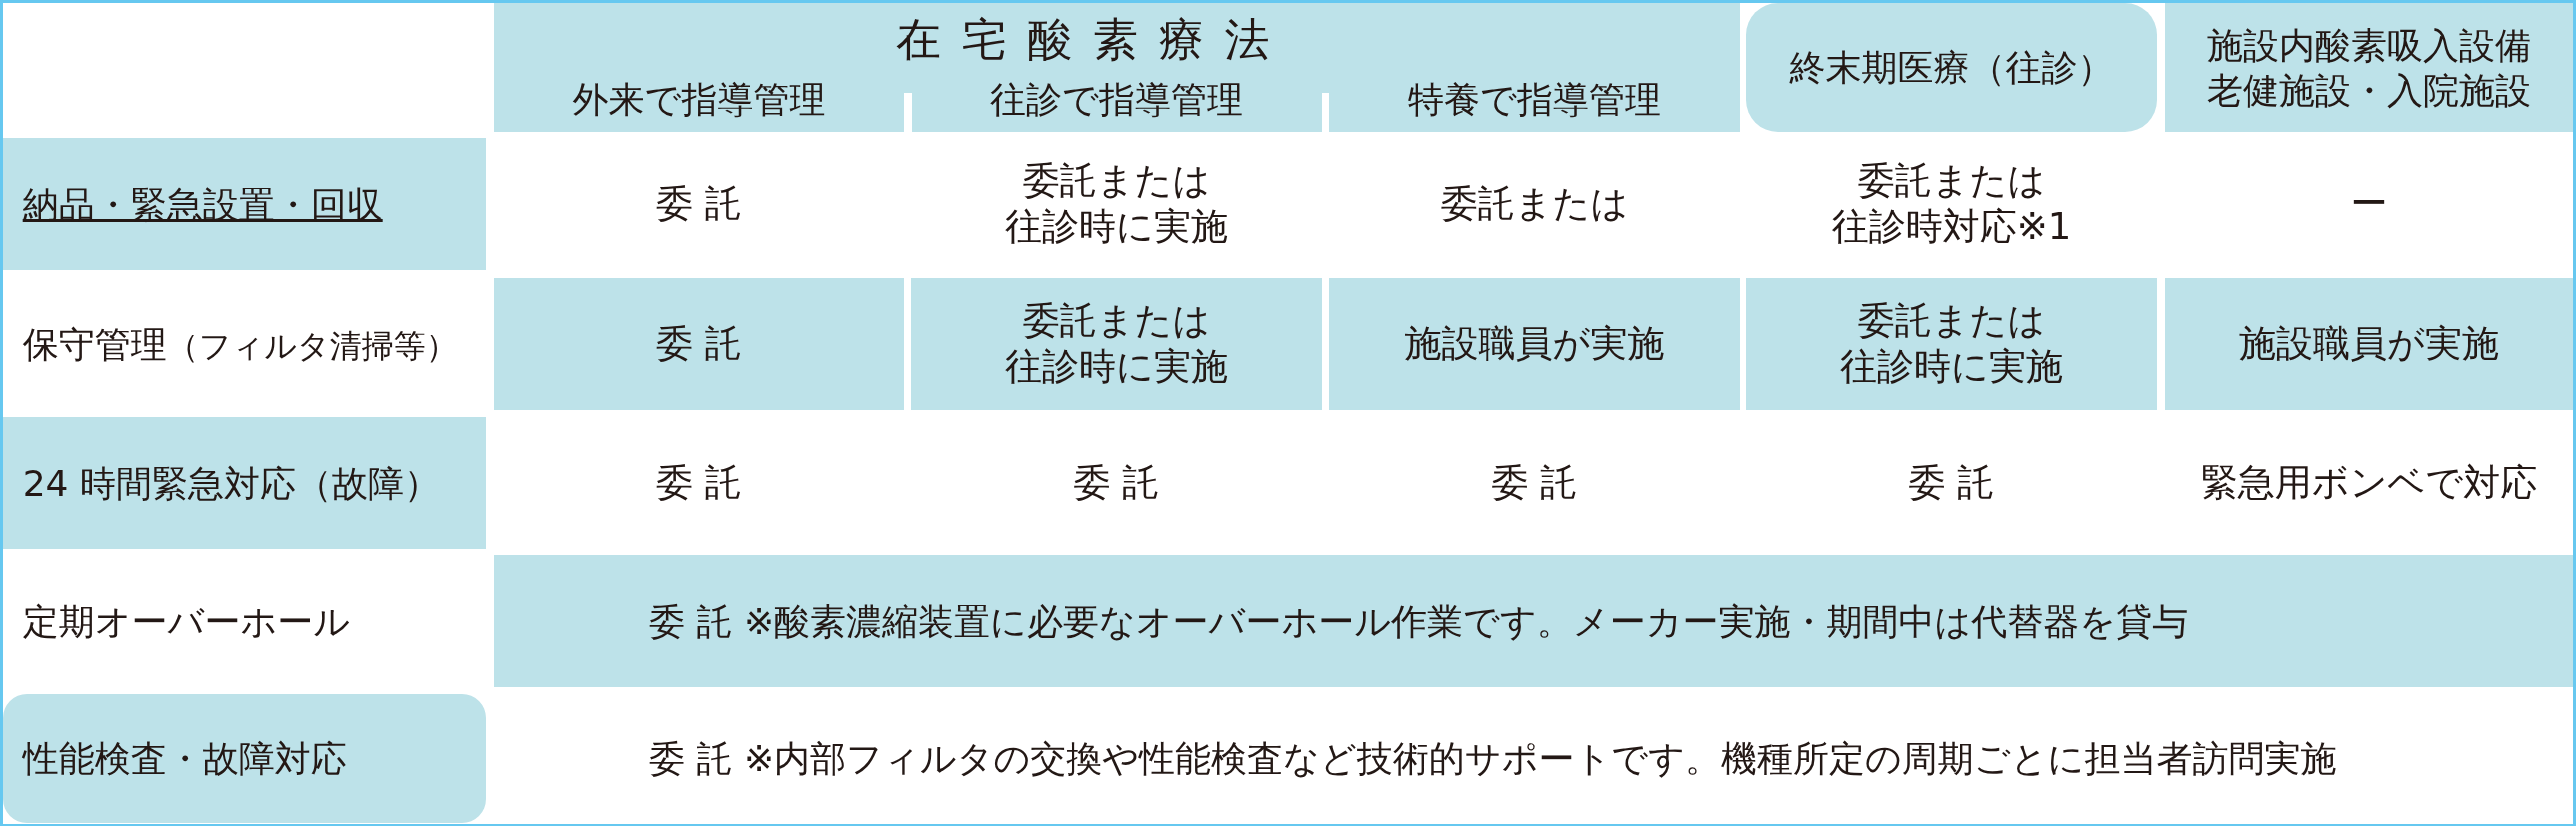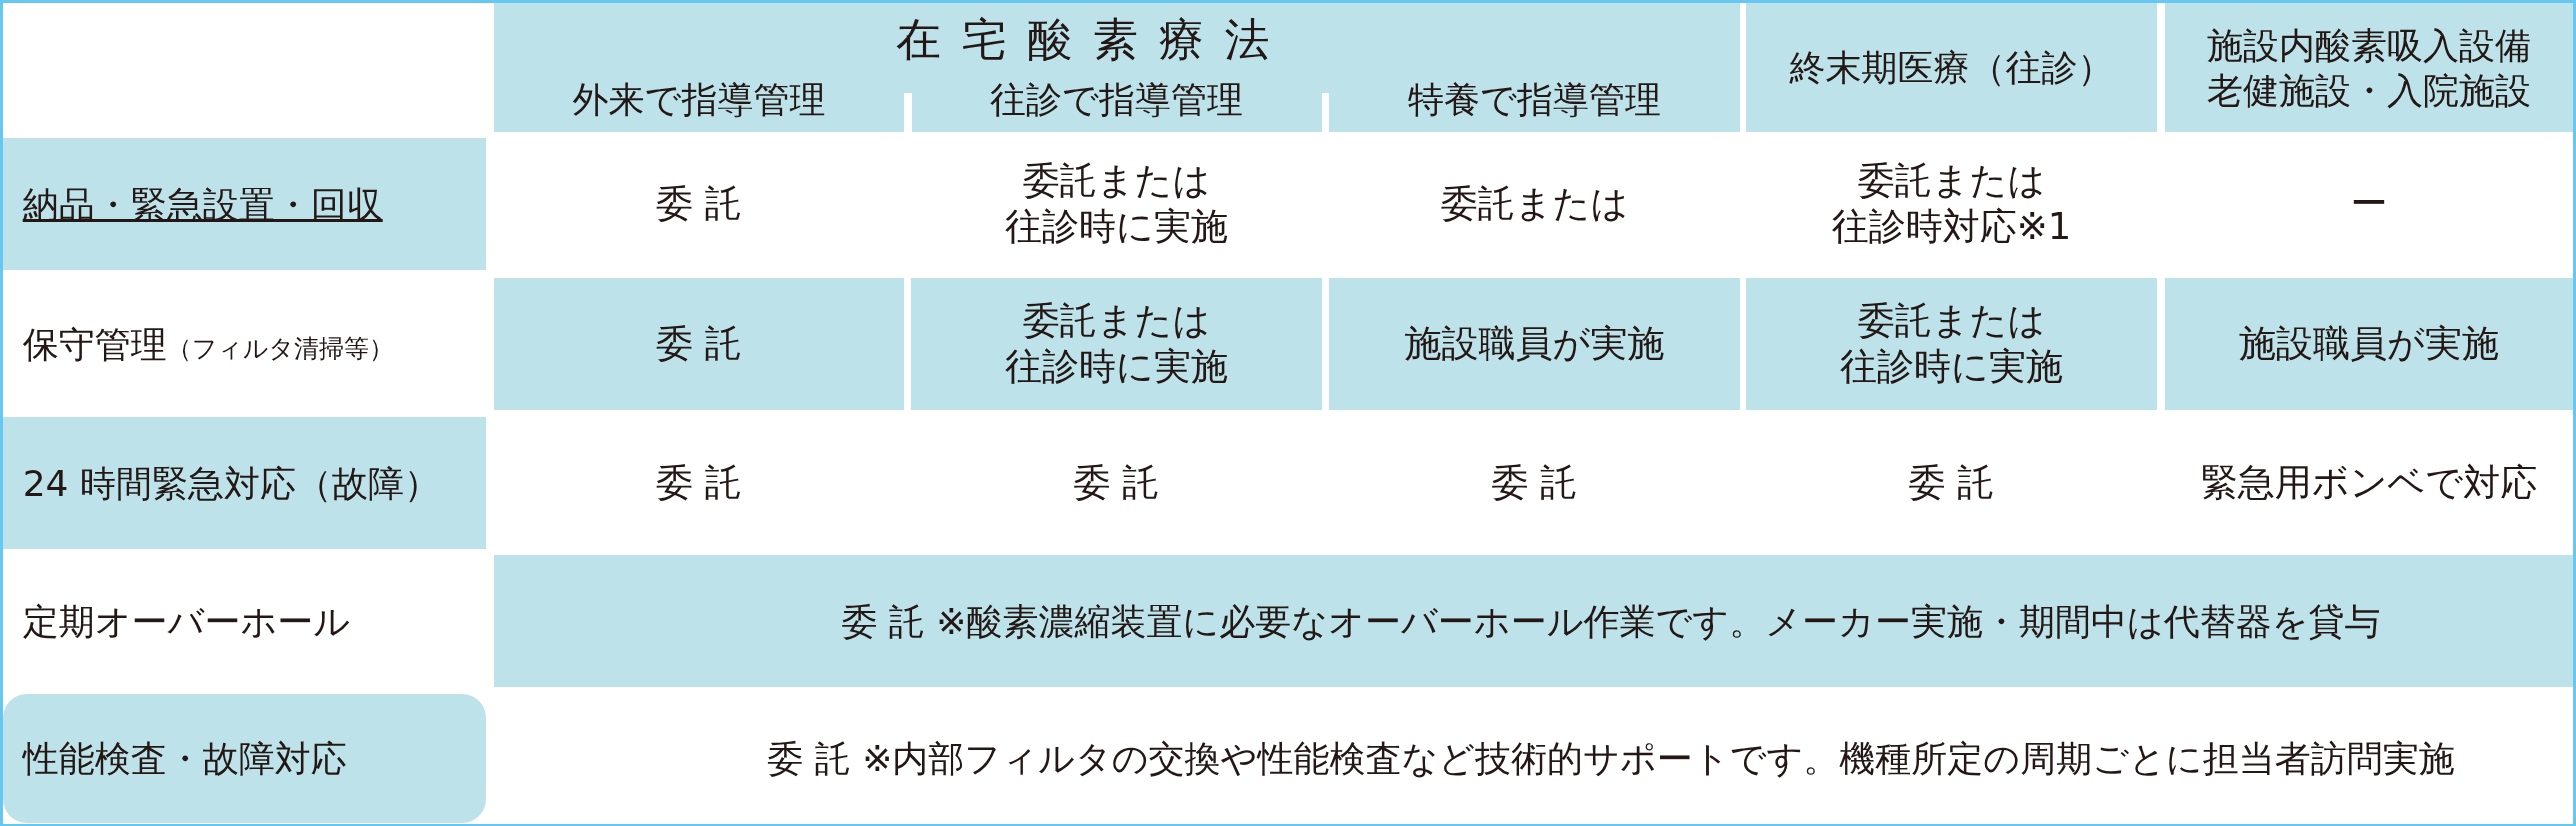--- a/index.html
+++ b/index.html
@@ -8,23 +8,23 @@
   .frame{position:absolute;left:0;top:0;width:2576px;height:827px;box-sizing:border-box;
          border:3.4px solid #66c8f0;border-bottom-width:3.4px;background:#fff;}
   .cell{position:absolute;box-sizing:border-box;display:flex;flex-direction:column;
         align-items:center;justify-content:center;text-align:center;line-height:1.25;}
   .blue{background:#bde2e9;}
   .white{background:#ffffff;}
   .lbl{justify-content:center;align-items:flex-start;text-align:left;padding-left:19.3px;font-size:36px;}
   .txt{font-size:37px;}
   .hdr{font-size:36px;}
   .title{position:absolute;font-size:45px;letter-spacing:20.7px;white-space:nowrap;}
-  .small{font-size:25px;}
+  .small{font-size:32px;}
   .divider{position:absolute;background:#fff;}
-  .wide{align-items:center;padding-left:155px;font-size:36px;white-space:nowrap;}
+  .wide{align-items:flex-start;padding-left:155px;font-size:36px;white-space:nowrap;}
 </style>
 </head>
 <body>
 
 <div class="frame"></div>
 
 <div class="cell white" style="left:3.4px;top:3.4px;width:483px;height:129px;"></div>
 <div class="cell blue" style="left:494px;top:3.4px;width:1246px;height:129px;"></div>
 <div class="title" style="left:896px;top:9.6px;">在宅酸素療法</div>
 <div class="divider" style="left:904px;top:93px;width:7.6px;height:39px;"></div>
@@ -32,21 +32,21 @@
 
 <div class="cell hdr" style="left:494px;top:72px;width:410px;height:55px;">
   <span>外来で指導管理</span>
 </div>
 <div class="cell hdr" style="left:911px;top:72px;width:411px;height:55px;">
   <span>往診で指導管理</span>
 </div>
 <div class="cell hdr" style="left:1329px;top:72px;width:411px;height:55px;">
   <span>特養で指導管理</span>
 </div>
-<div class="cell blue hdr" style="left:1746px;top:3.4px;width:411px;height:129px;">
+<div class="cell blue hdr" style="left:1746px;top:3.4px;width:411px;height:129px;border-radius:32px;">
   <span>終末期医療（往診）</span>
 </div>
 <div class="cell blue hdr" style="left:2165px;top:3.4px;width:408px;height:129px;">
   <span>施設内酸素吸入設備</span>
   <span>老健施設・入院施設</span>
 </div>
 
 <div class="cell blue lbl" style="left:3.4px;top:138px;width:483px;height:132px;text-decoration:underline;">
   <span>納品・緊急設置・回収</span>
 </div>

